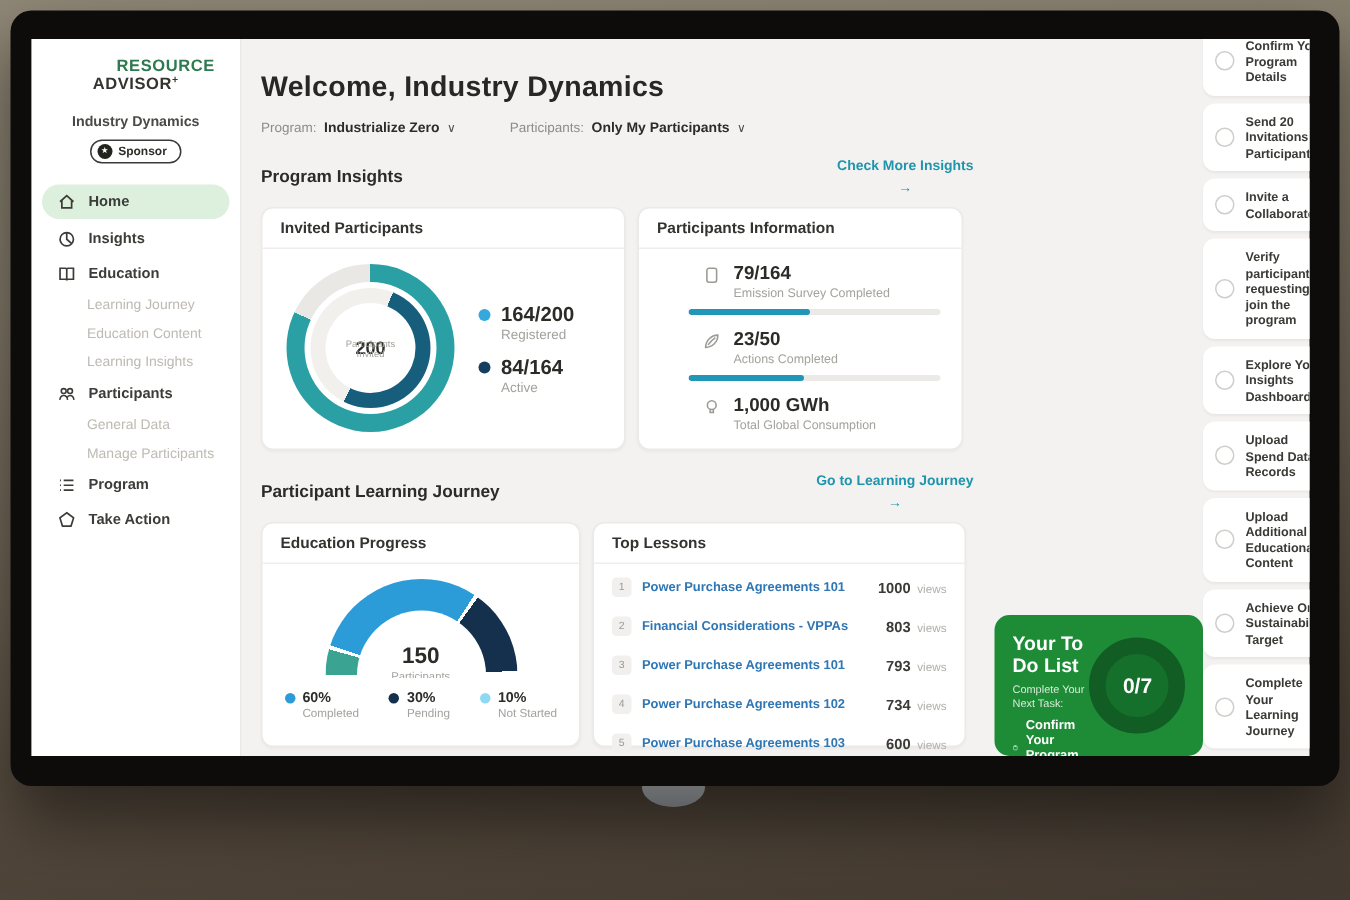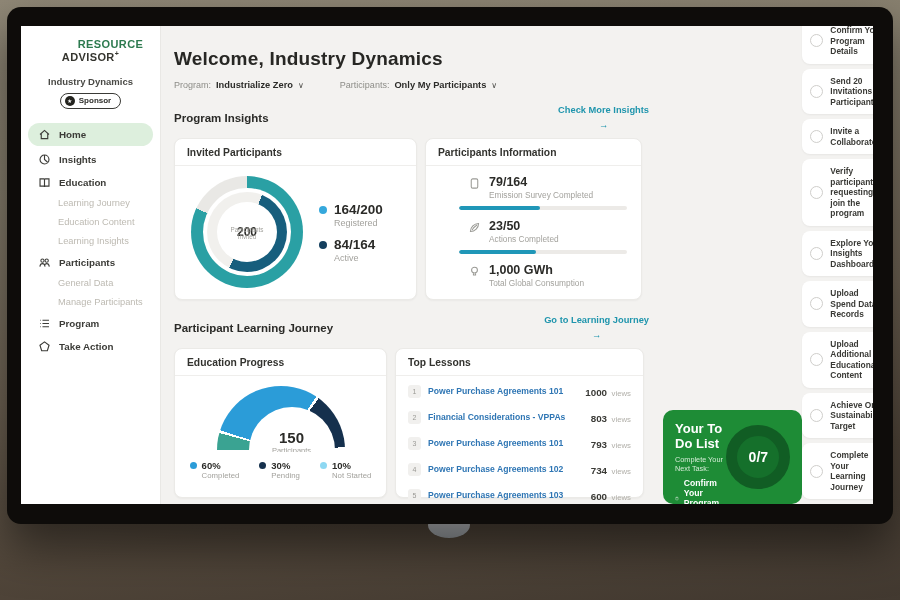--- a/index.html
+++ b/index.html
@@ -59,21 +59,21 @@
   .stat .v { font-size:12.5px; font-weight:bold; color:#2b2b28; }
   .stat .l { font-size:8.3px; color:#a3a29d; margin-top:1px; }
   .bar { height:4px; background:#eceae7; border-radius:2px; margin:6px 14px 0 33px; overflow:hidden; }
   .bar i { display:block; height:100%; border-radius:2px; }
 
   
   .c-gauge { width:213px; height:150px; }
   .gauge-area { display:flex; flex-direction:column; align-items:center; padding-top:10px; }
   .gauge { position:relative; width:128px; height:66px; overflow:hidden; }
   .gcircle { position:absolute; top:0; left:0; width:128px; height:128px; border-radius:50%; }
-  .ghole { position:absolute; top:21px; left:32px; width:86px; height:86px; border-radius:50%; background:#fff; text-align:center; }
+  .ghole { position:absolute; top:21px; left:21px; width:86px; height:86px; border-radius:50%; background:#fff; text-align:center; }
   .ghole .v { font-size:15px; font-weight:bold; color:#2b2b28; margin-top:22px; }
   .ghole .l { font-size:7.5px; color:#a3a29d; }
   .glegend { display:flex; gap:20px; margin-top:8px; }
   .gl-i { display:flex; gap:5px; }
   .gl-i .dot { margin-top:2px; width:7px; height:7px; }
   .gl-i .p { font-size:9.5px; font-weight:bold; color:#2b2b28; }
   .gl-i .t { font-size:7.8px; color:#a3a29d; }
 
   
   .c-lessons { width:249px; height:150px; display:flex; flex-direction:column; }

